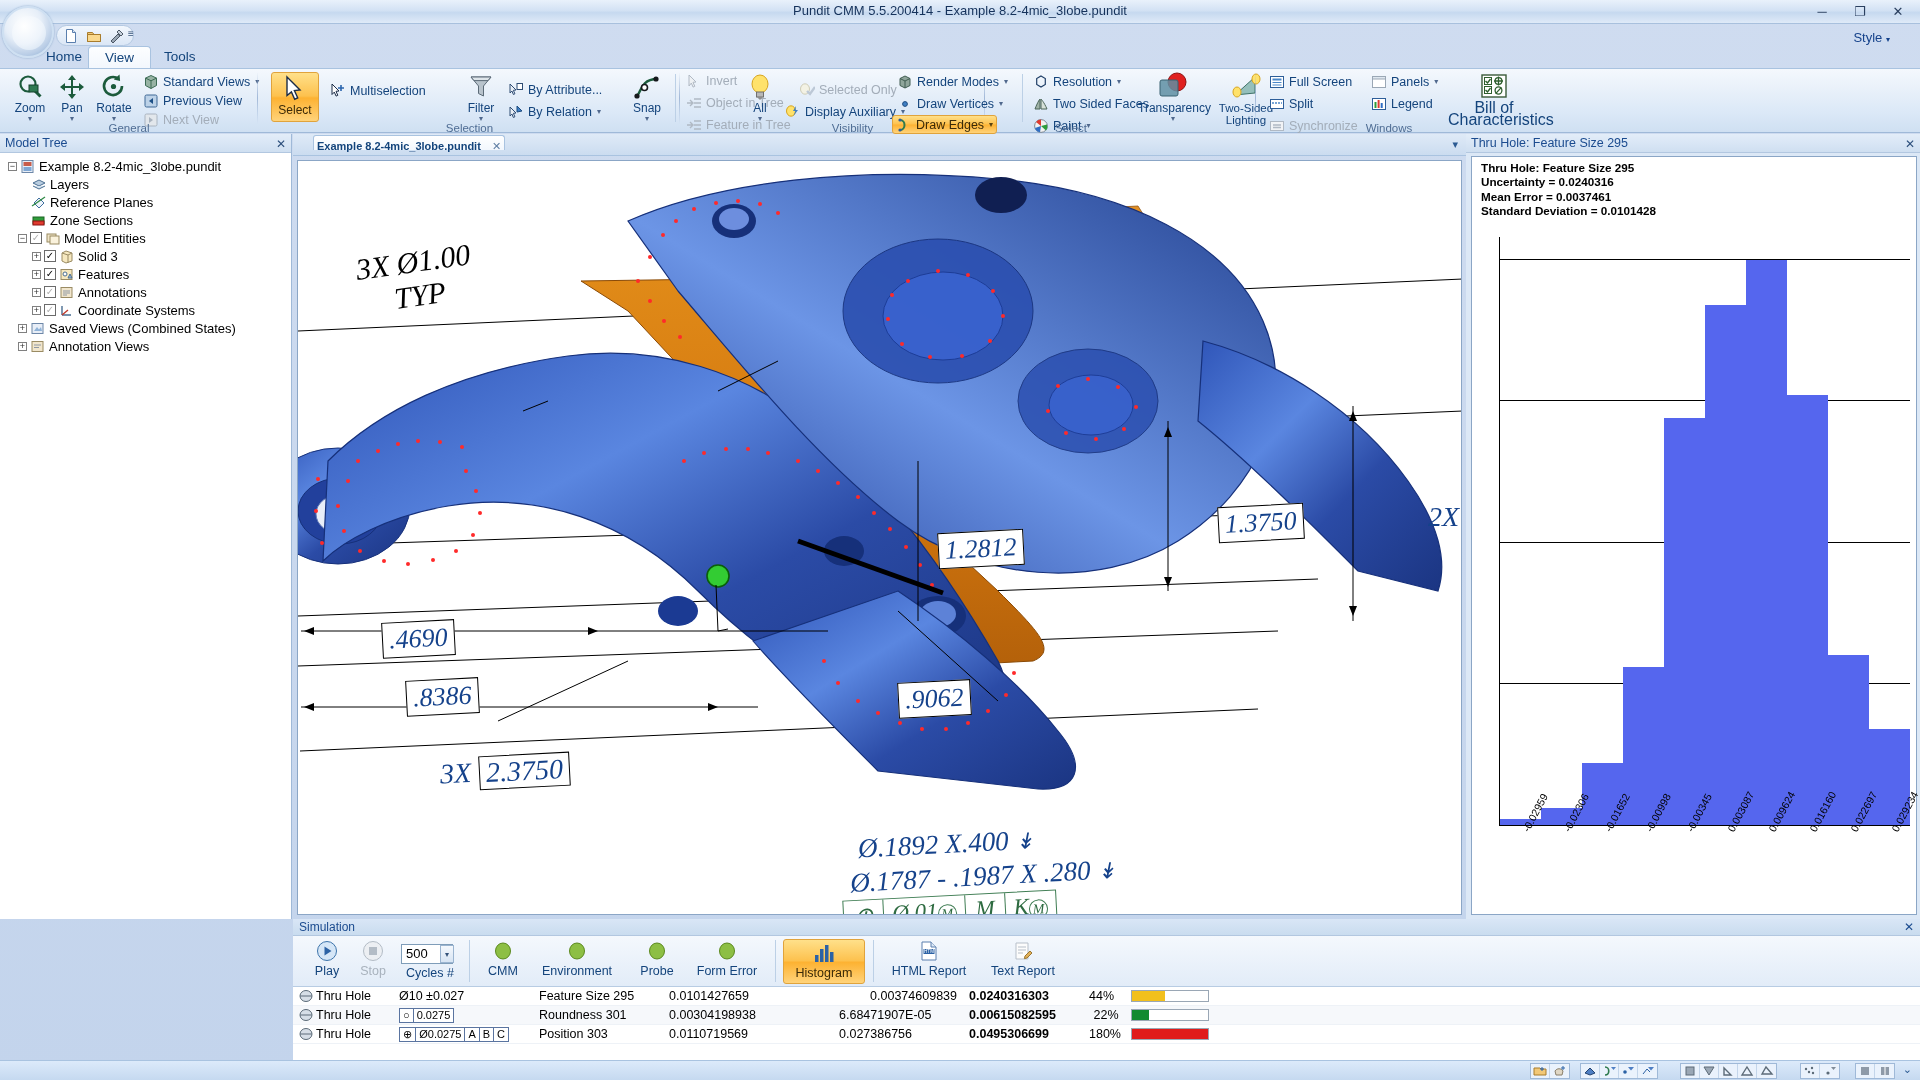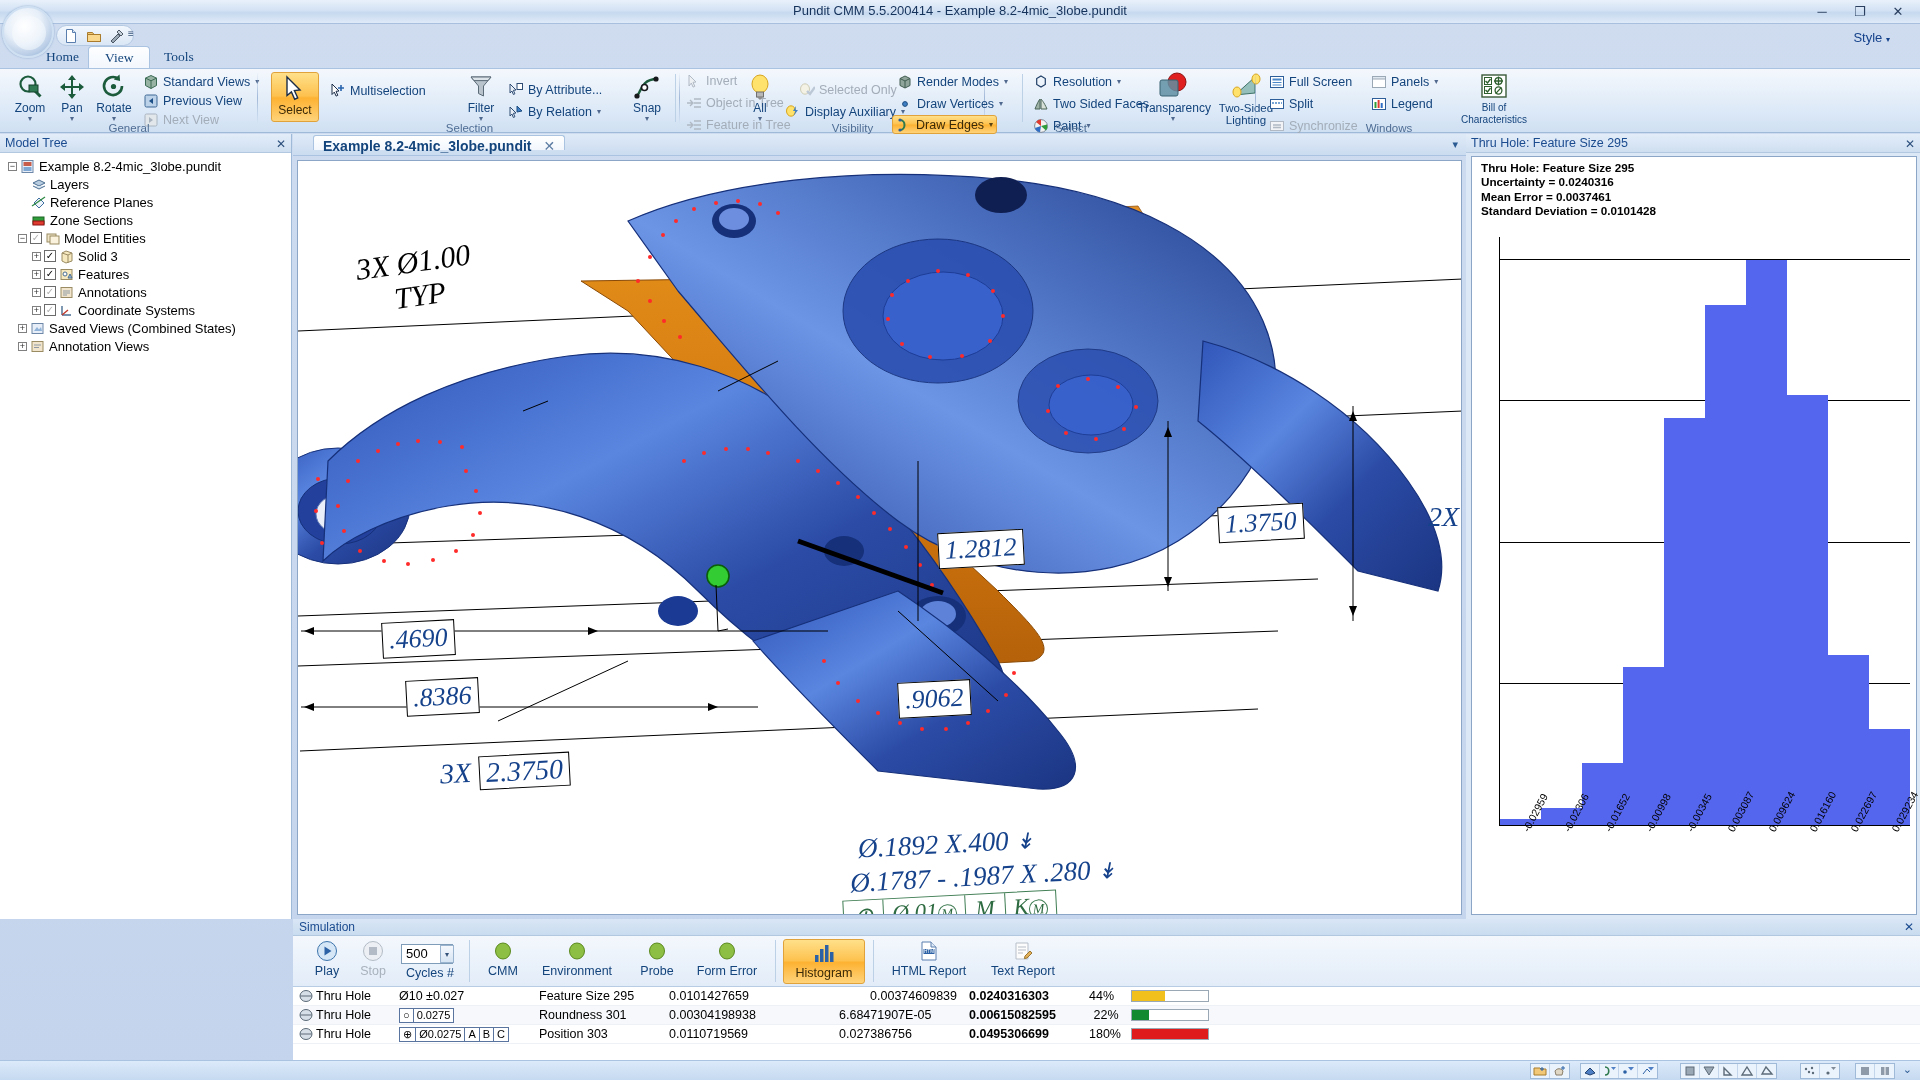--- a/index.html
+++ b/index.html
@@ -41,21 +41,21 @@
   .qat-bar {
     position:absolute; left:56px; top:1px; height:21px; padding:0 8px 0 6px;
     display:flex; align-items:center; gap:7px;
     background:linear-gradient(to bottom,#f2f7fd,#dbe7f6);
     border:1px solid #b4c9e2; border-radius:11px;
   }
   .qat-ic { width:16px; height:16px; position:relative; }
   .qat-arrow{ position:absolute; left:128px; top:4px; font-size:10px; color:#35537a;}
 
   
-  .tabs { position:absolute; left:0; top:46px; width:1920px; height:22px;font-family:Liberation Serif, serif; }
+  .tabs { position:absolute; left:0; top:46px; width:1920px; height:22px; }
   .tab {
     position:absolute; top:0; height:22px; line-height:21px; padding:0 16px;
     font-size:13.5px; color:#13447b; text-align:center; cursor:default;
   }
   .tab.active {
     background:linear-gradient(to bottom,#fdfeff,#f2f7fd);
     border:1px solid #a9c3e0; border-bottom:none;
     border-radius:4px 4px 0 0;
   }
   .style-btn { position:absolute; right:30px; top:30px; font-size:13px; color:#15428b;}
@@ -101,23 +101,23 @@
          font-size:9px; line-height:7px; text-align:center; color:#333; flex:0 0 9px;}
   .cbx { width:12px; height:12px; border:1px solid #6b6b6b; background:#fff;
          font-size:10px; line-height:10px; text-align:center; color:#000; flex:0 0 12px;}
   .cbx.off { color:#b0b0b0; }
   .ticon { width:16px; height:15px; flex:0 0 16px; }
 
   
   #viewport-area { position:absolute; left:293px; top:134px; width:1173px; height:785px; }
   .doctab-bar { height:22px; background:linear-gradient(to bottom,#dfeaf7,#cbdcf0);
                 border-bottom:1px solid #a9c3e0; position:relative; }
-  .doctab { position:absolute; left:20px; top:1px; height:15px; padding:0 9px;
+  .doctab { position:absolute; left:20px; top:1px; height:15px; padding:0 3px;
             background:linear-gradient(to bottom,#ffffff,#f2f7fd); border:1px solid #a9c3e0;
-            border-bottom:none; border-radius:3px 3px 0 0; font-size:14px; color:#13447b;
+            border-bottom:none; border-radius:3px 3px 0 0; font-size:11px; color:#13447b;
             line-height:20px; font-weight:bold;}
   .doctab .xx { margin-left:8px; color:#5d7da3; font-weight:normal;}
   .doctab-bar .arrow { position:absolute; right:8px; top:4px; color:#2b5a92; font-size:11px;}
   .canvas { position:absolute; left:4px; top:26px; right:4px; bottom:4px;
             background:#fff; border:1px solid #8ba6c6; overflow:hidden;}
 
   
   #histpanel { position:absolute; left:1466px; top:134px; width:454px; height:785px;
                background:#dce8f6; }
   .hist-box { position:absolute; left:5px; top:22px; right:3px; bottom:4px;
@@ -573,21 +573,21 @@
               <rect x="6.5" y="4.5" width="7" height="7" fill="#fff" stroke="#2d5e2d"></rect>
               <path d="M7.5 8l2 2 3-4" stroke="#2d5e2d" stroke-width="1.4" fill="none"></path>
               <rect x="6.5" y="13.5" width="7" height="7" fill="#fff" stroke="#2d5e2d"></rect>
               <path d="M7.5 17l2 2 3-4" stroke="#2d5e2d" stroke-width="1.4" fill="none"></path>
               <circle cx="20.5" cy="8" r="3.4" fill="none" stroke="#2d5e2d" stroke-width="1.3"></circle>
               <path d="M20.5 3.5v9M16 8h9" stroke="#2d5e2d" stroke-width="1.3"></path>
               <ellipse cx="20.5" cy="17.5" rx="3.4" ry="3.6" fill="none" stroke="#2d5e2d" stroke-width="1.3"></ellipse>
               <path d="M17.6 20.6l5.8-6.2" stroke="#2d5e2d" stroke-width="1.3"></path>
             </svg>
         </div>
-        <div class="lbl" style="line-height:12px; font-size:10px;">
+        <div class="lbl" style="line-height:12px; font-size:16px;">
           <span>Bill of</span><br>
           <span>Characteristics</span>
         </div>
       </div>
       <div class="gname">Windows</div>
     </div>
   </div>
 
   <div id="modeltree">
     <div class="panel-hdr">

